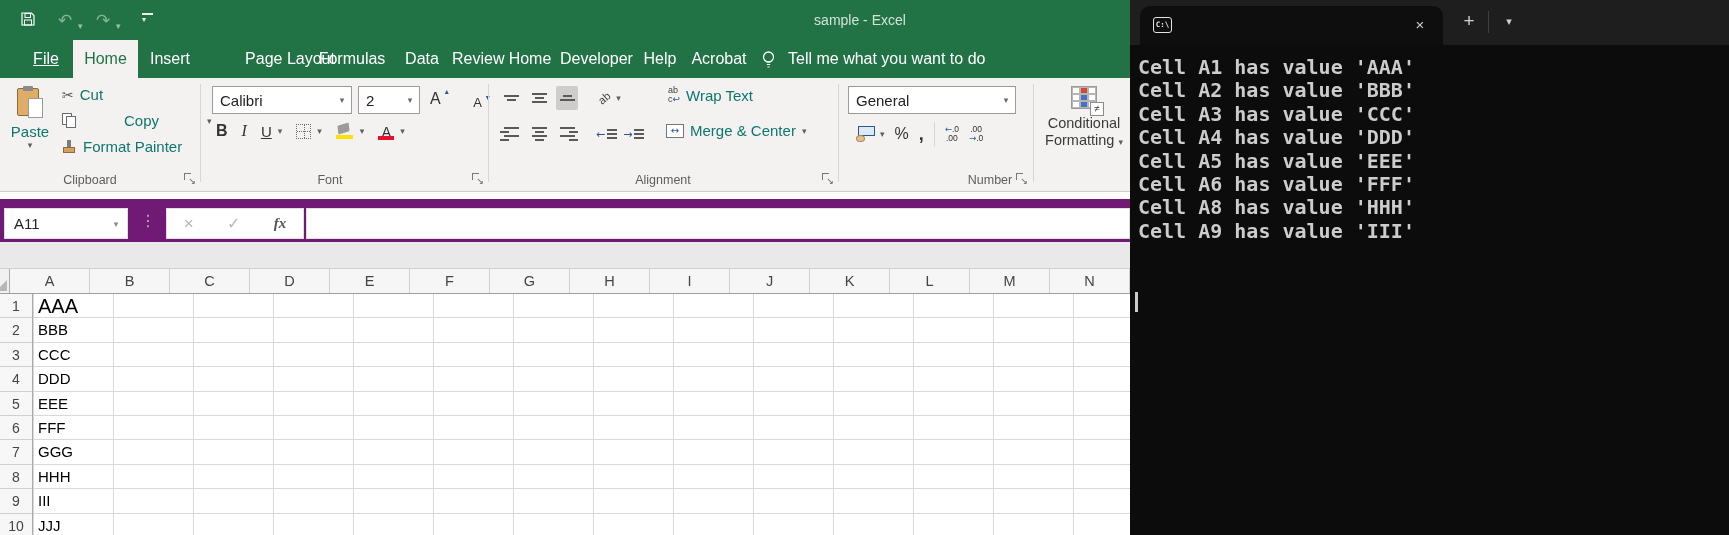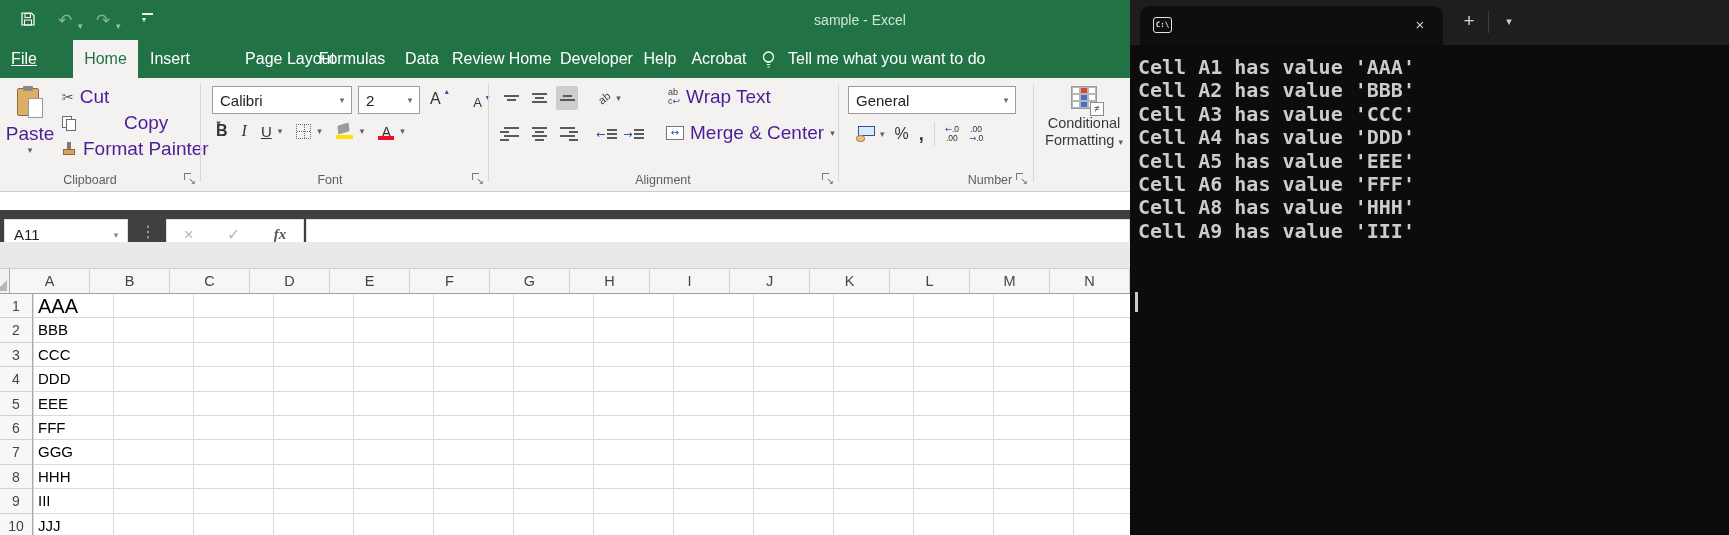--- a/index.html
+++ b/index.html
@@ -27,21 +27,21 @@
   .mtab.active { background:#f3f2f1; color:#217346; }
   .tellme { position:absolute; top:0; height:38px; line-height:38px; color:#fff; font-size:16px; }
 
   
   .ribbon { position:absolute; left:0; top:78px; width:1130px; height:114px; background:#f3f2f1; border-bottom:1px solid #cfcdcb; }
   .gsep { position:absolute; top:6px; height:98px; width:1px; background:#d8d6d4; }
   .glabel { position:absolute; top:94px; height:16px; line-height:16px; font-size:12.5px; color:#605e5c; text-align:center; }
   .launcher { position:absolute; top:95px; width:11px; height:11px; }
   .launcher i { position:absolute; left:0; top:0; width:7px; height:7px; border-left:1px solid #777; border-top:1px solid #777; }
   .launcher b { position:absolute; right:-1px; bottom:-2px; font-size:9px; color:#605e5c; font-weight:normal; }
-  .rlabel { font-size:19px; color:#4c1d95; }
+  .rlabel { font-size:15px; color:#0f766e; }
   .rrow { position:absolute; display:flex; align-items:center; gap:6px; }
   .chev { font-size:9px; color:#605e5c; }
   .combo { position:absolute; height:28px; background:#fff; border:1px solid #9e9c9a; display:flex; align-items:center; }
   .combo .val { flex:1; padding-left:7px; font-size:15px; color:#222; }
   .combo .arr { width:18px; text-align:center; font-size:9px; color:#666; }
 
   
   .paste-btn { position:absolute; left:6px; top:4px; width:48px; height:82px; display:flex; flex-direction:column; align-items:center; }
   .clipboard { position:relative; width:26px; height:32px; margin-top:4px; }
   .clipboard .board { position:absolute; left:0; top:2px; width:22px; height:28px; background:#deae66; border:1px solid #8f6a3f; border-radius:2px; }
@@ -93,21 +93,21 @@
   .dec-ic .b { color:#2b579a; }
 
   .cf-btn { position:absolute; left:1038px; top:2px; width:92px; height:86px; text-align:center; }
   .cf-grid { display:inline-grid; grid-template-columns:8px 8px 8px; grid-template-rows:7px 7px 7px; border:1px solid #9a9a9a; background:#fff; margin-top:4px; position:relative; }
   .cf-grid i { border:0.5px solid #b5b5b5; background:#fff; }
   .cf-grid i.r { background:#d6482f; } .cf-grid i.b { background:#4472c4; }
   .cf-neq { position:absolute; right:-8px; bottom:-8px; width:14px; height:14px; background:#fff; border:1px solid #8a8a8a; font-size:10px; line-height:12px; color:#333; }
   .cf-txt { font-size:14.5px; color:#3b3a39; line-height:17px; margin-top:6px; }
 
   
-  .fbar { position:absolute; left:0; top:210px; width:1130px; height:49px; background:#404040; border-bottom:1px solid #dadada; }
+  .fbar { position:absolute; left:0; top:199px; width:1130px; height:49px; background:#701a75; border-bottom:1px solid #dadada; }
   .namebox { position:absolute; left:4px; top:9px; width:124px; height:31px; background:#fff; border:1px solid #e1dfdd; display:flex; align-items:center; }
   .namebox .val { flex:1; padding-left:9px; font-size:15px; color:#222; }
   .namebox .arr { width:22px; text-align:center; font-size:9px; color:#888; }
   .fdots { position:absolute; left:140px; top:12px; font-size:16px; color:#b5b3b1; }
   .fbtns { position:absolute; left:166px; top:9px; width:138px; height:31px; background:#fff; border:1px solid #e1dfdd; display:flex; align-items:center; justify-content:space-around; }
   .fbtns .x { color:#b8b6b4; font-size:17px; }
   .fbtns .ck { color:#b8b6b4; font-size:16px; }
   .fbtns .fx { color:#555; font-size:15px; font-style:italic; font-family:"Liberation Serif",serif; font-weight:bold; }
   .finput { position:absolute; left:306px; top:9px; width:824px; height:31px; background:#fff; border:1px solid #e1dfdd; }
 
@@ -165,21 +165,21 @@
       <span class="qat-btn dim u" style="left:96px;">↷</span>
       <span class="qat-btn tiny-chev u" style="left:116px;top:13px;">▾</span>
       <span class="qat-custom" style="left:142px;">
           <i></i>
           <b class="u">▾</b>
         </span>
       <div class="win-title">sample - Excel</div>
     </div>
 
     <div class="menubar">
-      <span class="mtab" style="left:2px;width:44px;text-decoration:underline;">File</span>
+      <span class="mtab" style="left:24px;width:44px;text-decoration:underline;">File</span>
       <span class="mtab active" style="left:73px;width:65px;">Home</span>
       <span class="mtab" style="left:146px;width:48px;">Insert</span>
       <span class="mtab" style="left:228px;width:90px;margin-left:17px;">Page Layout</span>
       <span class="mtab" style="left:316px;width:72px;">Formulas</span>
       <span class="mtab" style="left:398px;width:48px;">Data</span>
       <span class="mtab" style="left:452px;width:48px;">Review</span>
       <span class="mtab" style="left:508px;width:44px;">Home</span>
       <span class="mtab" style="left:560px;width:70px;">Developer</span>
       <span class="mtab" style="left:638px;width:44px;">Help</span>
       <span class="mtab" style="left:690px;width:58px;">Acrobat</span>

